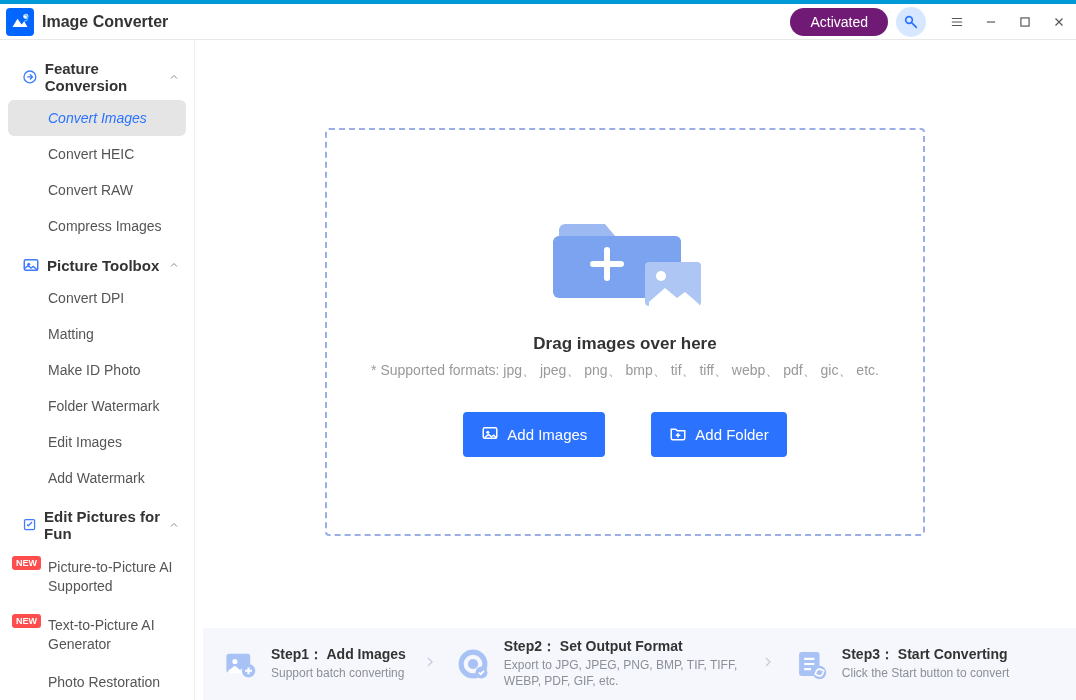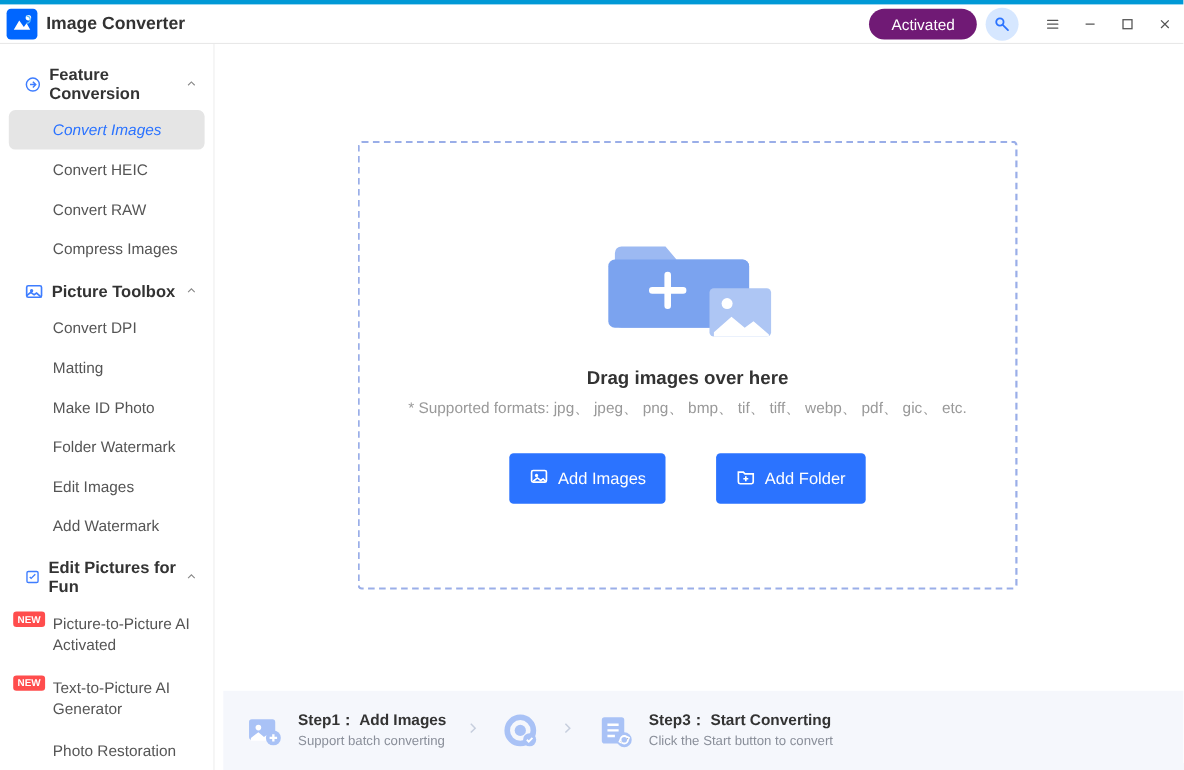--- a/index.html
+++ b/index.html
@@ -137,21 +137,21 @@
       </span>
       <span>Edit Pictures for Fun</span>
       <span class="gh-chevron">
         <svg width="12" height="12" viewBox="0 0 24 24">
             <path d="M6 15l6-6 6 6" stroke="#888" stroke-width="2" fill="none"></path>
           </svg>
       </span>
     </div>
     <div class="sidebar-item has-badge">
       <span class="new-badge">NEW</span>
-      <span>Picture-to-Picture AI Activated</span>
+      <span>Picture-to-Picture AI Supported</span>
     </div>
     <div class="sidebar-item has-badge">
       <span class="new-badge">NEW</span>
       <span>Text-to-Picture AI Generator</span>
     </div>
     <div class="sidebar-item"><span>Photo Restoration</span></div>
 
   </div>
 
   <div class="main">
@@ -208,20 +208,24 @@
           </svg></div>
       <div class="step">
         <div class="step-icon">
           <svg viewBox="0 0 40 40">
               <circle cx="20" cy="20" r="14" fill="none" stroke="#a9c2f6" stroke-width="6"></circle>
               <circle cx="20" cy="20" r="6" fill="#a9c2f6"></circle>
               <circle cx="30" cy="30" r="7" fill="#a9c2f6"></circle>
               <path d="M27 30l2 2 4-4" stroke="#fff" stroke-width="2" fill="none"></path>
             </svg>
         </div>
+        <div class="step-text">
+          <div class="st-title">Step2： Set Output Format</div>
+          <div class="st-sub">Export to JPG, JPEG, PNG, BMP, TIF, TIFF, WEBP, PDF, GIF, etc.</div>
+        </div>
       </div>
       <div class="step-arrow"><svg viewBox="0 0 24 24">
             <path d="M9 6l6 6-6 6" stroke="#c6cedd" stroke-width="2" fill="none"></path>
           </svg></div>
       <div class="step">
         <div class="step-icon">
           <svg viewBox="0 0 40 40">
               <rect x="6" y="6" width="24" height="28" rx="3" fill="#a9c2f6"></rect>
               <path d="M12 14h12M12 20h12M12 26h8" stroke="#fff" stroke-width="2.5"></path>
               <circle cx="30" cy="30" r="8" fill="#a9c2f6"></circle>

